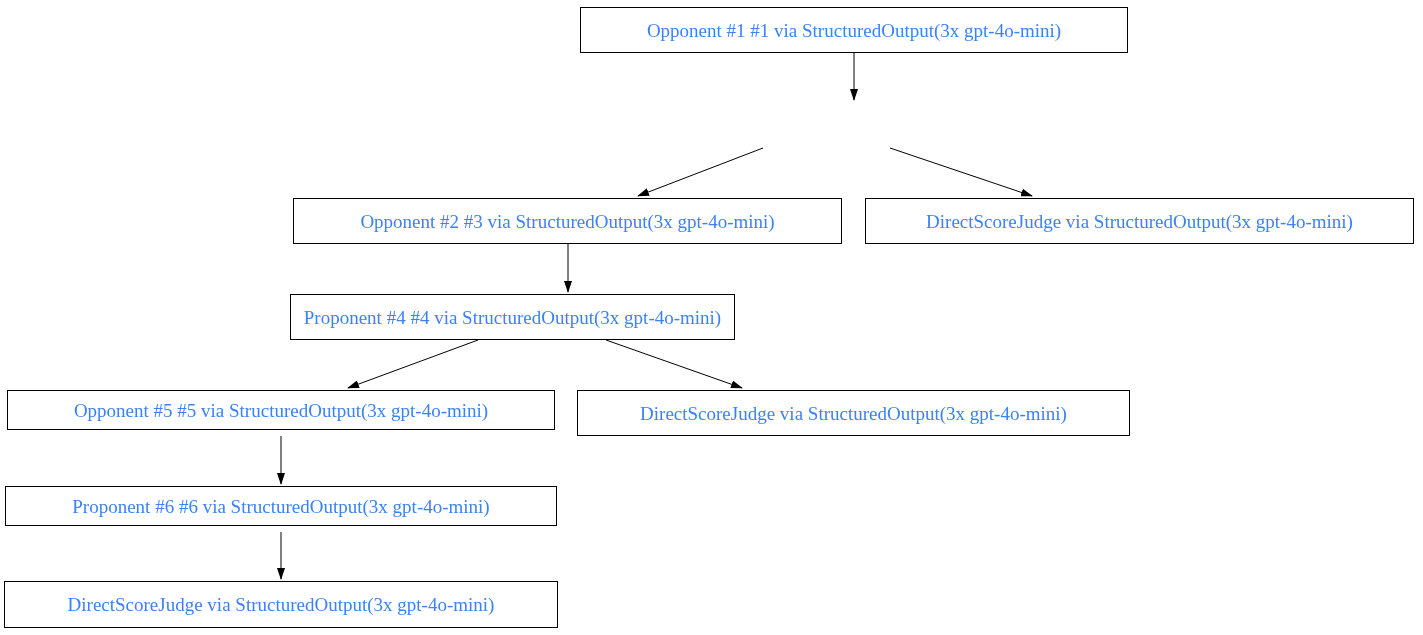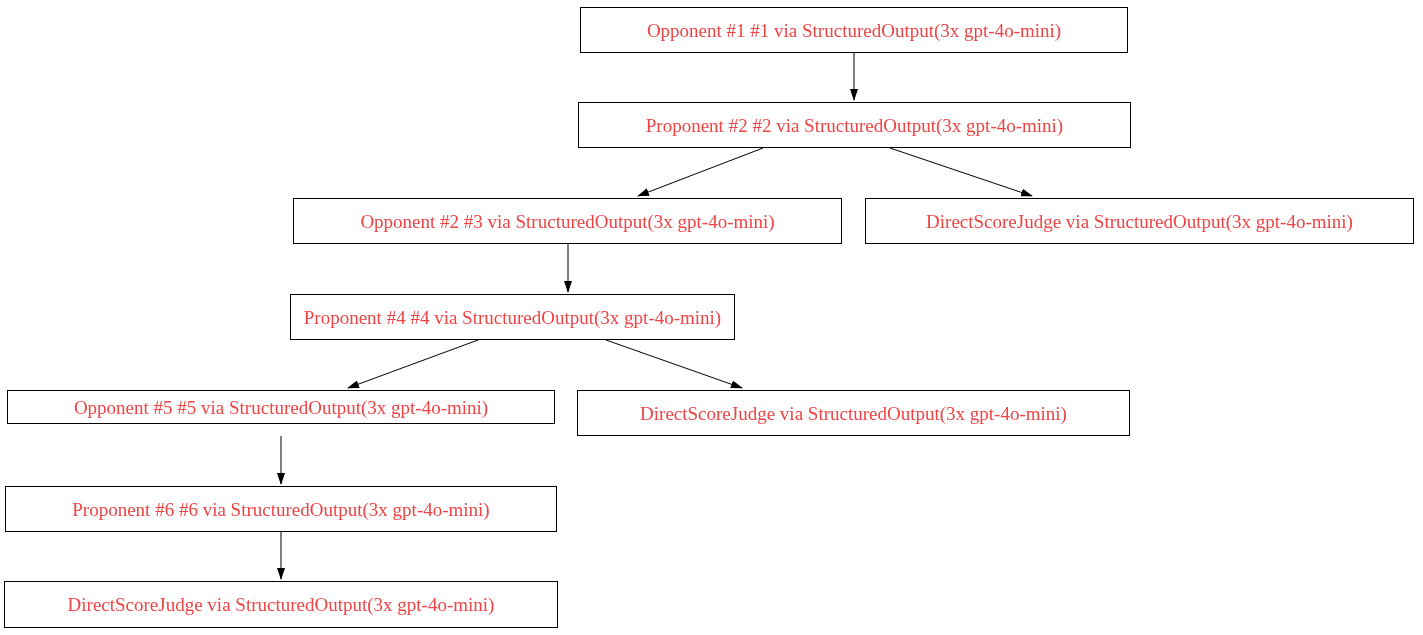--- a/index.html
+++ b/index.html
@@ -19,21 +19,21 @@
     left: 0;
     top: 0;
     width: 1423px;
     height: 635px;
   }
   .node {
     position: absolute;
     box-sizing: border-box;
     border: 1px solid #000000;
     background: #ffffff;
-    color: #ef4444;
+    color: #3b82f6;
     font-size: 19px;
     line-height: 1;
     display: flex;
     align-items: center;
     justify-content: center;
     white-space: nowrap;
     text-align: center;
   }
   .edge-line {
     stroke: #000000;
@@ -57,29 +57,28 @@
     <line class="edge-line" x1="890" y1="148" x2="1032" y2="196" marker-end="url(#arrow)"></line>
     <line class="edge-line" x1="568" y1="244" x2="568" y2="292" marker-end="url(#arrow)"></line>
     <line class="edge-line" x1="478" y1="340" x2="348" y2="388" marker-end="url(#arrow)"></line>
     <line class="edge-line" x1="606" y1="340" x2="742" y2="388" marker-end="url(#arrow)"></line>
     <line class="edge-line" x1="281" y1="436" x2="281" y2="484" marker-end="url(#arrow)"></line>
     <line class="edge-line" x1="281" y1="532" x2="281" y2="579" marker-end="url(#arrow)"></line>
   </svg>
 
   <div class="node" style="left:580px; top:7px; width:548px; height:46px;">Opponent #1 #1 via StructuredOutput(3x gpt-4o-mini)</div>
 
-  <div class="node" style="left:578px; top:102px; width:553px; height:46px;">Proponent #2 #2 via StructuredOutput(3x gpt-4o-mini)</div>
 
   <div class="node" style="left:293px; top:198px; width:549px; height:46px;">Opponent #2 #3 via StructuredOutput(3x gpt-4o-mini)</div>
 
   <div class="node" style="left:865px; top:198px; width:549px; height:46px;">DirectScoreJudge via StructuredOutput(3x gpt-4o-mini)</div>
 
   <div class="node" style="left:290px; top:294px; width:445px; height:46px;">Proponent #4 #4 via StructuredOutput(3x gpt-4o-mini)</div>
 
-  <div class="node" style="left:7px; top:390px; width:548px; height:34px;font-family:Liberation Serif, serif;">Opponent #5 #5 via StructuredOutput(3x gpt-4o-mini)</div>
+  <div class="node" style="left:7px; top:390px; width:548px; height:40px;font-family:Liberation Serif, serif;">Opponent #5 #5 via StructuredOutput(3x gpt-4o-mini)</div>
 
   <div class="node" style="left:577px; top:390px; width:553px; height:46px;">DirectScoreJudge via StructuredOutput(3x gpt-4o-mini)</div>
 
-  <div class="node" style="left:5px; top:486px; width:552px; height:46px;">Proponent #6 #6 via StructuredOutput(3x gpt-4o-mini)</div>
+  <div class="node" style="left:5px; top:486px; width:552px; height:40px;">Proponent #6 #6 via StructuredOutput(3x gpt-4o-mini)</div>
 
   <div class="node" style="left:4px; top:581px; width:554px; height:47px;">DirectScoreJudge via StructuredOutput(3x gpt-4o-mini)</div>
 
 </div>
 
 </body></html>

